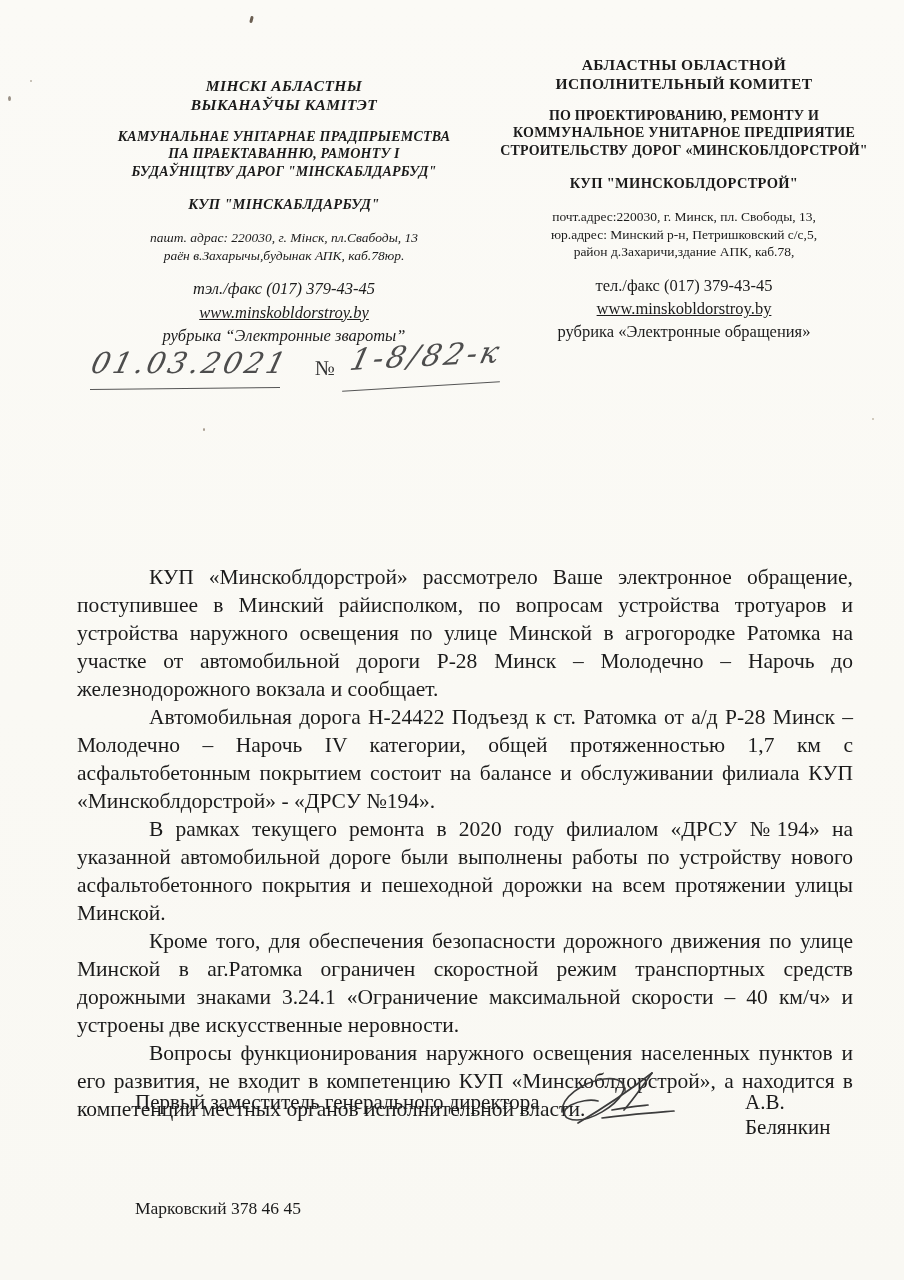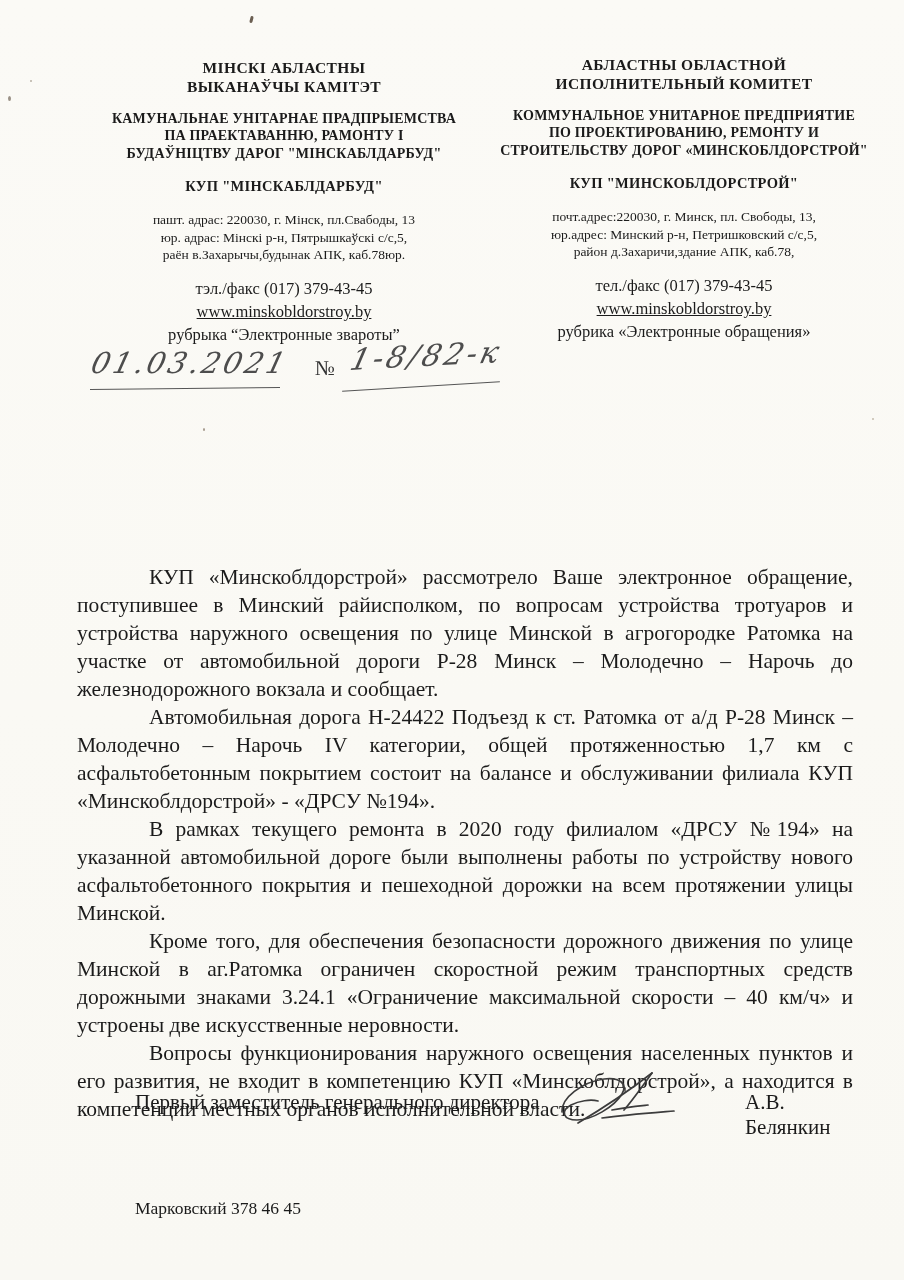--- a/index.html
+++ b/index.html
@@ -8,21 +8,21 @@
     width:904px;height:1280px;
     margin:0 auto;
     background:#fbfaf6;
     background-image:linear-gradient(180deg,#fbfaf6 0%,#faf9f4 55%,#f9f8f3 100%);
     overflow:hidden;
     font-family:"Liberation Serif","DejaVu Serif",serif;
     color:#1b1b1b;
   }
   
   .col{position:absolute;text-align:center;line-height:1.25;}
-  .col-left{left:68px;top:58px;width:432px;}
+  .col-left{left:68px;top:76px;width:432px;font-style:italic;}
   .col-right{left:478px;top:55px;width:412px;}
   .lh-authority{font-weight:bold;font-size:15.5px;letter-spacing:.4px;}
   .lh-org{font-weight:bold;font-size:14px;margin-top:13px;letter-spacing:.2px;text-align:center;}
   .lh-short{font-weight:bold;font-size:14.5px;margin-top:15px;letter-spacing:.3px;}
   .lh-addr{font-size:13.5px;margin-top:16px;line-height:1.3;}
   .lh-contact{font-size:16.5px;margin-top:13px;line-height:1.4;}
   .lh-site{text-decoration:underline;}
   .line{display:block;}
   
   .refline{position:absolute;top:338px;left:90px;width:420px;height:64px;}
@@ -76,38 +76,37 @@
       <span class="line">ВЫКАНАЎЧЫ КАМІТЭТ</span>
     </div>
     <div class="lh-org">
       <span class="line">КАМУНАЛЬНАЕ УНІТАРНАЕ ПРАДПРЫЕМСТВА</span>
       <span class="line">ПА ПРАЕКТАВАННЮ, РАМОНТУ І</span>
       <span class="line">БУДАЎНІЦТВУ ДАРОГ  "МІНСКАБЛДАРБУД"</span>
     </div>
     <div class="lh-short">КУП "МІНСКАБЛДАРБУД"</div>
     <div class="lh-addr">
       <span class="line">пашт. адрас: 220030, г. Мінск, пл.Свабоды, 13</span>
-      <span class="line">юр. адрас: Мінскі р-н, Пятрышкаўскі с/с,5,</span>
       <span class="line">раён в.Захарычы,будынак АПК, каб.78юр.</span>
     </div>
     <div class="lh-contact">
       <span class="line">тэл./факс (017) 379-43-45</span>
       <span class="line lh-site">www.minskobldorstroy.by</span>
       <span class="line">рубрыка “Электронные звароты”</span>
     </div>
   </div>
 
   <div class="col col-right">
     <div class="lh-authority">
       <span class="line">АБЛАСТНЫ ОБЛАСТНОЙ</span>
       <span class="line">ИСПОЛНИТЕЛЬНЫЙ КОМИТЕТ</span>
     </div>
     <div class="lh-org">
+      <span class="line">ПО  ПРОЕКТИРОВАНИЮ, РЕМОНТУ И</span>
       <span class="line">КОММУНАЛЬНОЕ УНИТАРНОЕ ПРЕДПРИЯТИЕ</span>
-      <span class="line">ПО  ПРОЕКТИРОВАНИЮ, РЕМОНТУ И</span>
       <span class="line">СТРОИТЕЛЬСТВУ ДОРОГ  «МИНСКОБЛДОРСТРОЙ"</span>
     </div>
     <div class="lh-short">КУП "МИНСКОБЛДОРСТРОЙ"</div>
     <div class="lh-addr">
       <span class="line">почт.адрес:220030, г. Минск, пл. Свободы, 13,</span>
       <span class="line">юр.адрес: Минский р-н, Петришковский с/с,5,</span>
       <span class="line">район д.Захаричи,здание АПК, каб.78,</span>
     </div>
     <div class="lh-contact">
       <span class="line">тел./факс (017) 379-43-45</span>

